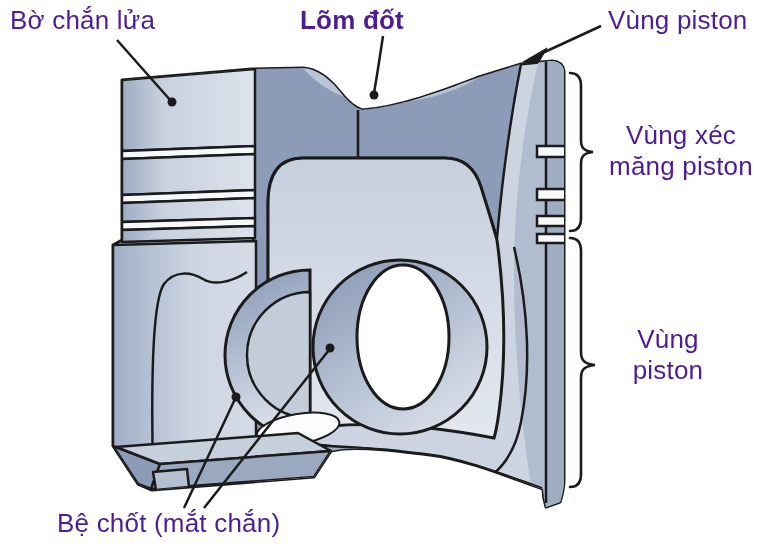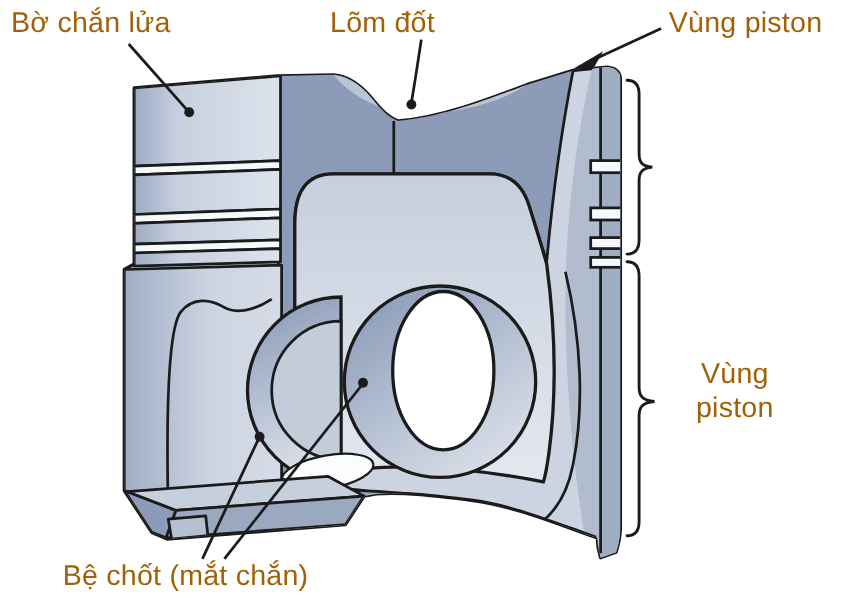--- a/index.html
+++ b/index.html
@@ -7,21 +7,21 @@
     position:relative;
     width:765px;height:559px;
     background:#ffffff;
     overflow:hidden;
     font-family:"Liberation Sans", sans-serif;
   }
   .lbl{
     position:absolute;
     font-size:26px;
     line-height:1.2;
-    color:#a16207;
+    color:#4c1d95;
     white-space:pre-line;
     letter-spacing:0.2px;
   }
   .lbl.center{text-align:center;}
   svg{position:absolute;left:0;top:0;}
 </style>
 </head>
 <body>
 
 <div id="stage">
@@ -159,22 +159,24 @@
     <g stroke="#1b1b1b" stroke-width="2.6" fill="none" stroke-linecap="round">
       <path d="M570,73 C578,73 581,78 581,86 L581,140 C581,148 584,151 593,152
                C584,153 581,156 581,164 L581,218 C581,226 578,231 570,231"></path>
       <path d="M570,238 C578,238 581,243 581,251 L581,352 C581,360 584,364 595,365
                C584,366 581,370 581,378 L581,474 C581,482 578,487 570,487"></path>
     </g>
   </svg>
 
   <div class="lbl" style="left:10px;top:5px;">Bờ chắn lửa</div>
 
-  <div class="lbl" style="left:300px;top:5px;">Lõm đốt</div>
+  <div class="lbl" style="left:300px;top:5px;font-weight:bold;">Lõm đốt</div>
 
   <div class="lbl" style="left:608px;top:5px;">Vùng piston</div>
 
+  <div class="lbl center" style="left:597px;top:120px;width:168px;">Vùng xéc
+măng piston</div>
 
   <div class="lbl center" style="left:606px;top:324px;width:124px;">Vùng
 piston</div>
 
   <div class="lbl" style="left:57px;top:508px;">Bệ chốt (mắt chắn)</div>
 </div>
 
 </body></html>

